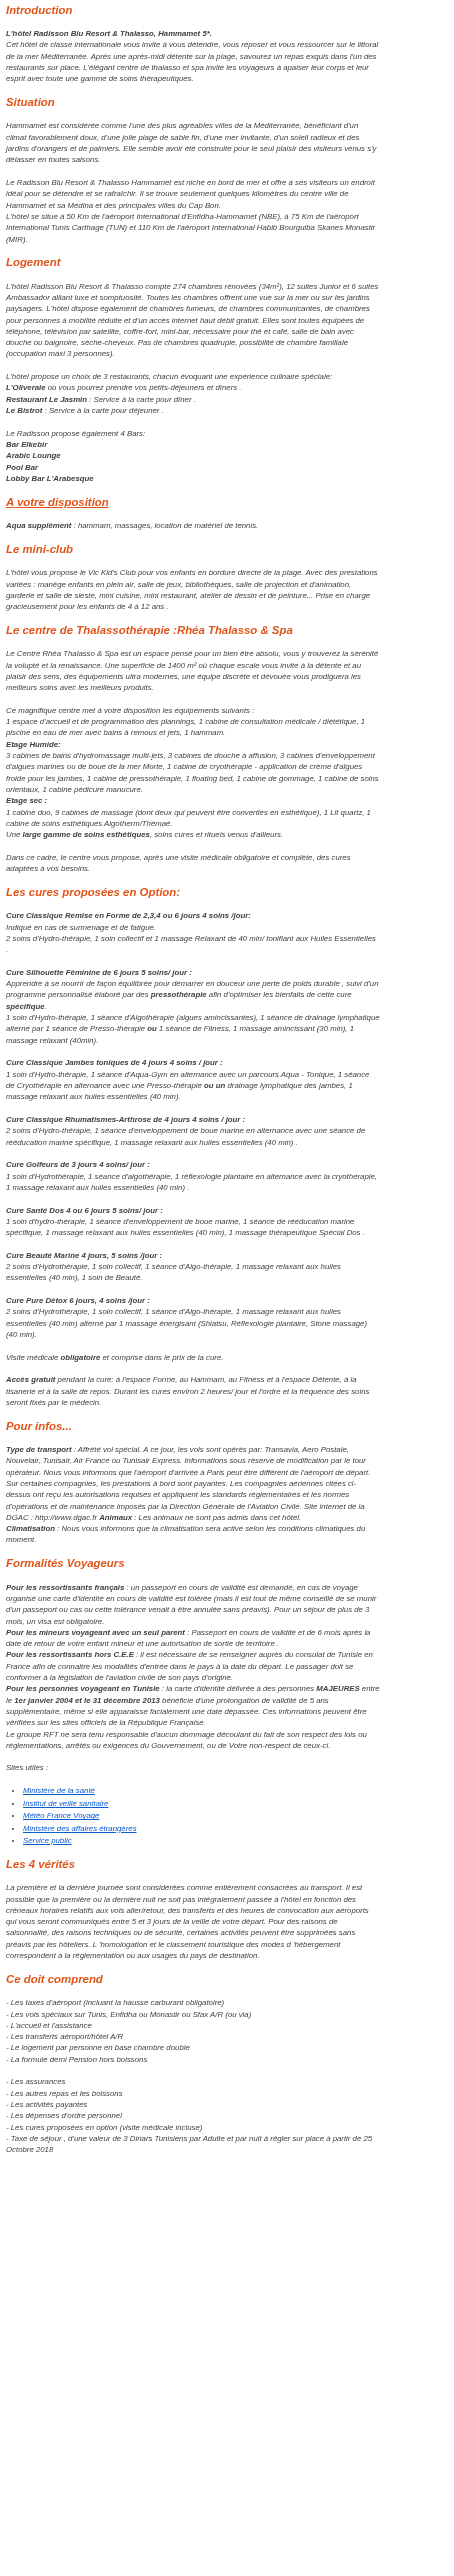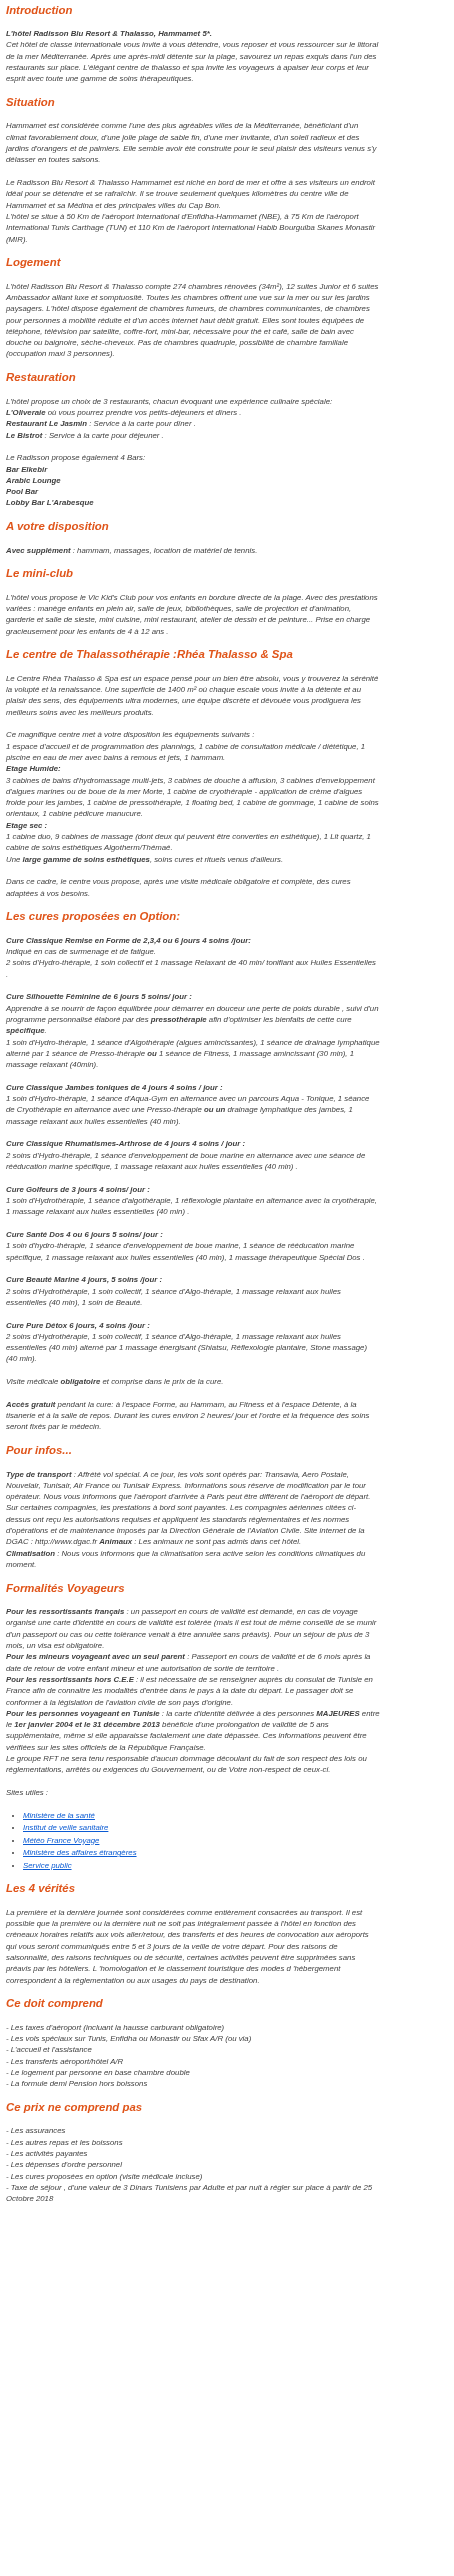--- a/index.html
+++ b/index.html
@@ -56,34 +56,33 @@
       <h2 class="heading" style="color: rgb(224, 85, 26);">Situation</h2>
       <p class="para"><span>Hammamet est considérée comme l'une des plus agréables villes de la Méditerranée, bénéficiant d'un climat favorablement doux, d'une jolie plage de sable fin, d'une mer invitante, d'un soleil radieux et des jardins d'orangers et de palmiers. Elle semble avoir été construite pour le seul plaisir des visiteurs venus s'y délasser en toutes saisons.</span></p>
       <p class="para"><span>Le Radisson Blu Resort &amp; Thalasso Hammamet est niché en bord de mer et offre à ses visiteurs un endroit idéal pour se détendre et se rafraîchir. Il se trouve seulement quelques kilomètres du centre ville de Hammamet et sa Médina et des principales villes du Cap Bon.
 L'hôtel se situe à 50 Km de l'aéroport International d'Enfidha-Hammamet (NBE), à 75 Km de l'aéroport International Tunis Carthage (TUN) et 110 Km de l'aéroport International Habib Bourguiba Skanes Monastir (MIR).</span></p>
     </section>
     <section>
       <h2 class="heading" style="color: rgb(224, 85, 26);">Logement</h2>
       <p class="para"><span>L'hôtel Radisson Blu Resort &amp; Thalasso compte 274 chambres rénovées (34m²), 12 suites Junior et 6 suites Ambassador alliant luxe et somptuosité. Toutes les chambres offrent une vue sur la mer ou sur les jardins paysagers. L'hôtel dispose également de chambres fumeurs, de chambres communicantes, de chambres pour personnes à mobilité réduite et d'un accès internet haut débit gratuit. Elles sont toutes équipées de téléphone, télévision par satellite, coffre-fort, mini-bar, nécessaire pour thé et café, salle de bain avec douche ou baignoire, sèche-cheveux. Pas de chambres quadruple, possibilité de chambre familiale (occupation maxi 3 personnes).</span></p>
     </section>
     <section>
-      <h2 class="heading" style="color: rgb(224, 85, 26);">Restauration</h2>
       <p class="para"><span>L'hôtel propose un choix de 3 restaurants, chacun évoquant une expérience culinaire spéciale:
 </span><span class="b">L'Oliveraie</span><span> où vous pourrez prendre vos petits-déjeuners et dîners .
 </span><span class="b">Restaurant Le Jasmin</span><span> : Service à la carte pour dîner .
 </span><span class="b">Le Bistrot</span><span> : Service à la carte pour déjeuner .</span></p>
       <p class="para"><span>Le Radisson propose également 4 Bars:
 </span><span class="b">Bar Elkebir
 Arabic Lounge
 Pool Bar
 Lobby Bar L'Arabesque</span></p>
     </section>
     <section>
-      <h2 class="heading" style="color: rgb(224, 85, 26);">A votre disposition</h2>
-      <p class="para"><span class="b">Avec supplément</span><span> : hammam, massages, location de matériel de tennis.</span></p>
+      <h2 class="heading" style="color: rgb(224, 85, 26); text-decoration: underline;">A votre disposition</h2>
+      <p class="para"><span class="b">Aqua supplément</span><span> : hammam, massages, location de matériel de tennis.</span></p>
     </section>
     <section>
       <h2 class="heading" style="color: rgb(224, 85, 26);">Le mini-club</h2>
       <p class="para"><span>L'hôtel vous propose le Vic Kid's Club pour vos enfants en bordure directe de la plage. Avec des prestations variées : manège enfants en plein air, salle de jeux, bibliothèques, salle de projection et d'animation, garderie et salle de sieste, mini cuisine, mini restaurant, atelier de dessin et de peinture... Prise en charge gracieusement pour les enfants de 4 à 12 ans .</span></p>
     </section>
     <section>
       <h2 class="heading" style="color: rgb(224, 85, 26);">Le centre de Thalassothérapie :Rhéa Thalasso &amp; Spa</h2>
       <p class="para"><span>Le Centre Rhéa Thalasso &amp; Spa est un espace pensé pour un bien être absolu, vous y trouverez la sérénité la volupté et la renaissance. Une superficie de 1400 m² où chaque escale vous invite à la détente et au plaisir des sens, des équipements ultra modernes, une équipe discrète et dévouée vous prodiguera les meilleurs soins avec les meilleurs produits.</span></p>
       <p class="para"><span>Ce magnifique centre met à votre disposition les équipements suivants :
 1 espace d'accueil et de programmation des plannings, 1 cabine de consultation médicale / diététique, 1 piscine en eau de mer avec bains à remous et jets, 1 hammam.
@@ -145,21 +144,20 @@
     <section>
       <h2 class="heading" style="color: rgb(224, 85, 26);">Ce doit comprend</h2>
       <p class="para"><span>- Les taxes d'aéroport (incluant la hausse carburant obligatoire)
 - Les vols spéciaux sur Tunis, Enfidha ou Monastir ou Sfax A/R (ou via)
 - L'accueil et l'assistance
 - Les transferts aéroport/hôtel A/R
 - Le logement par personne en base chambre double
 - La formule demi Pension hors boissons</span></p>
     </section>
     <section>
-      <h2 class="heading" style="color: rgb(224, 85, 26);">Ce prix ne comprend pas</h2>
       <p class="para"><span>- Les assurances
 - Les autres repas et les boissons
 - Les activités payantes
 - Les dépenses d'ordre personnel
 - Les cures proposées en option (visite médicale incluse)
 - Taxe de séjour , d'une valeur de 3 Dinars Tunisiens par Adulte et par nuit à régler sur place à partir de 25 Octobre 2018</span></p>
     </section>
   </div>
 
 

